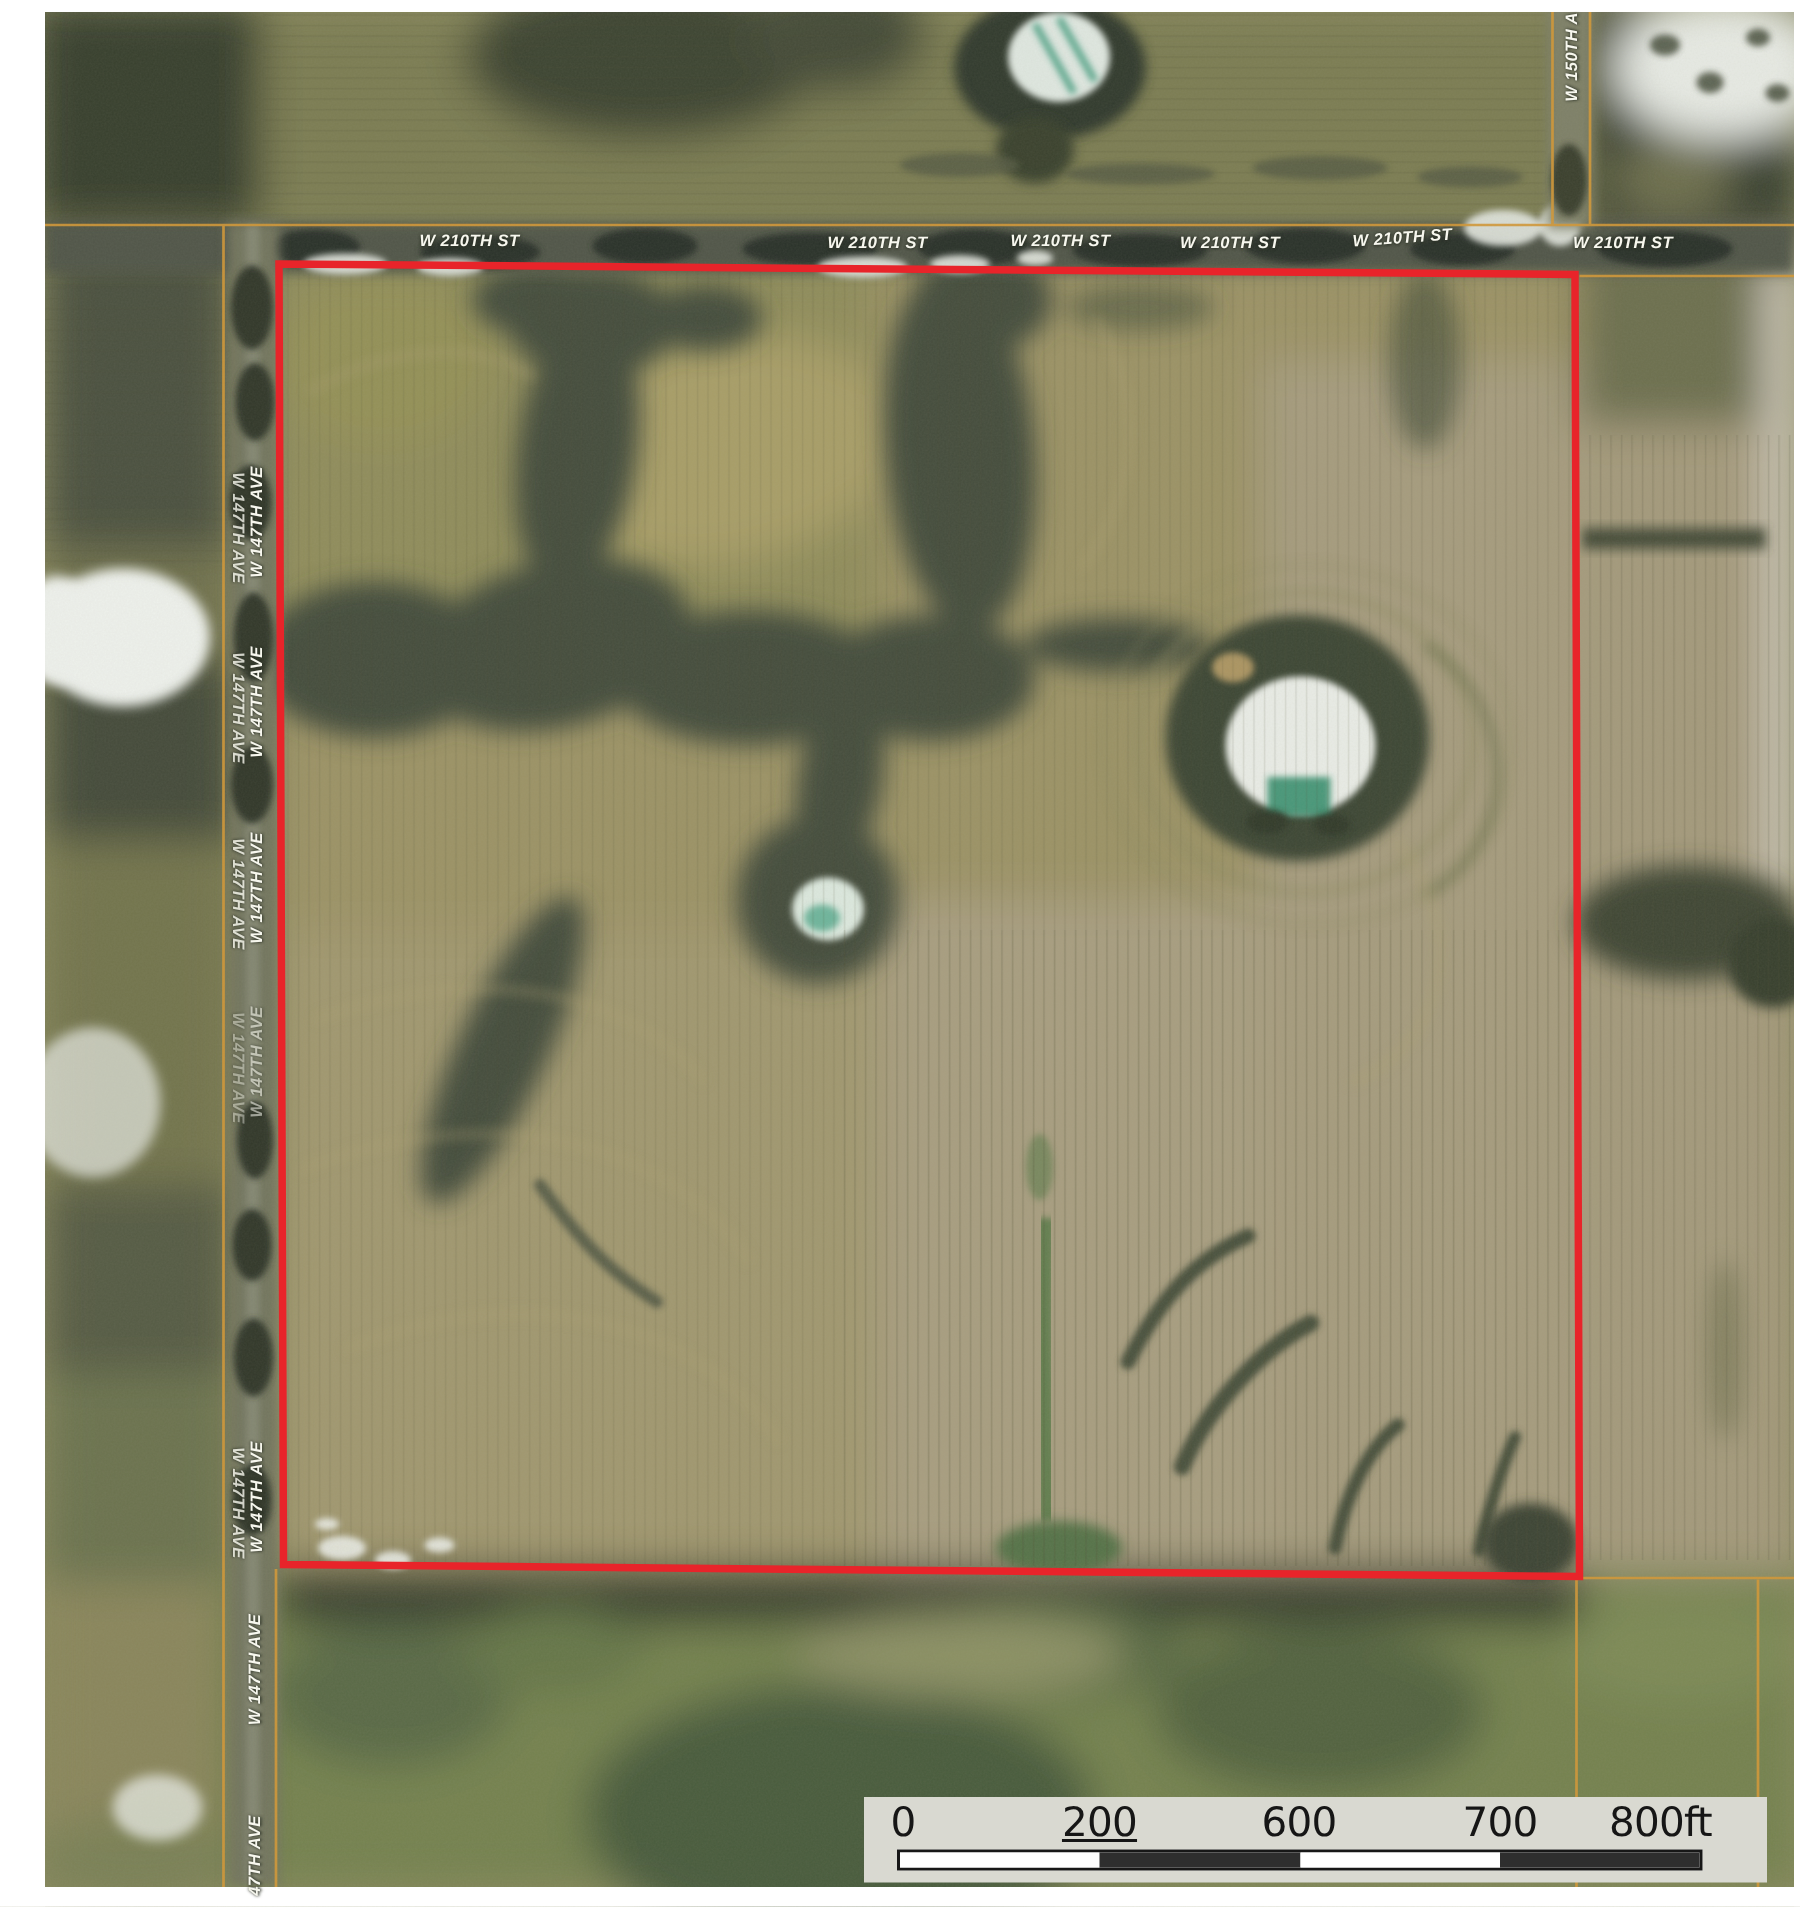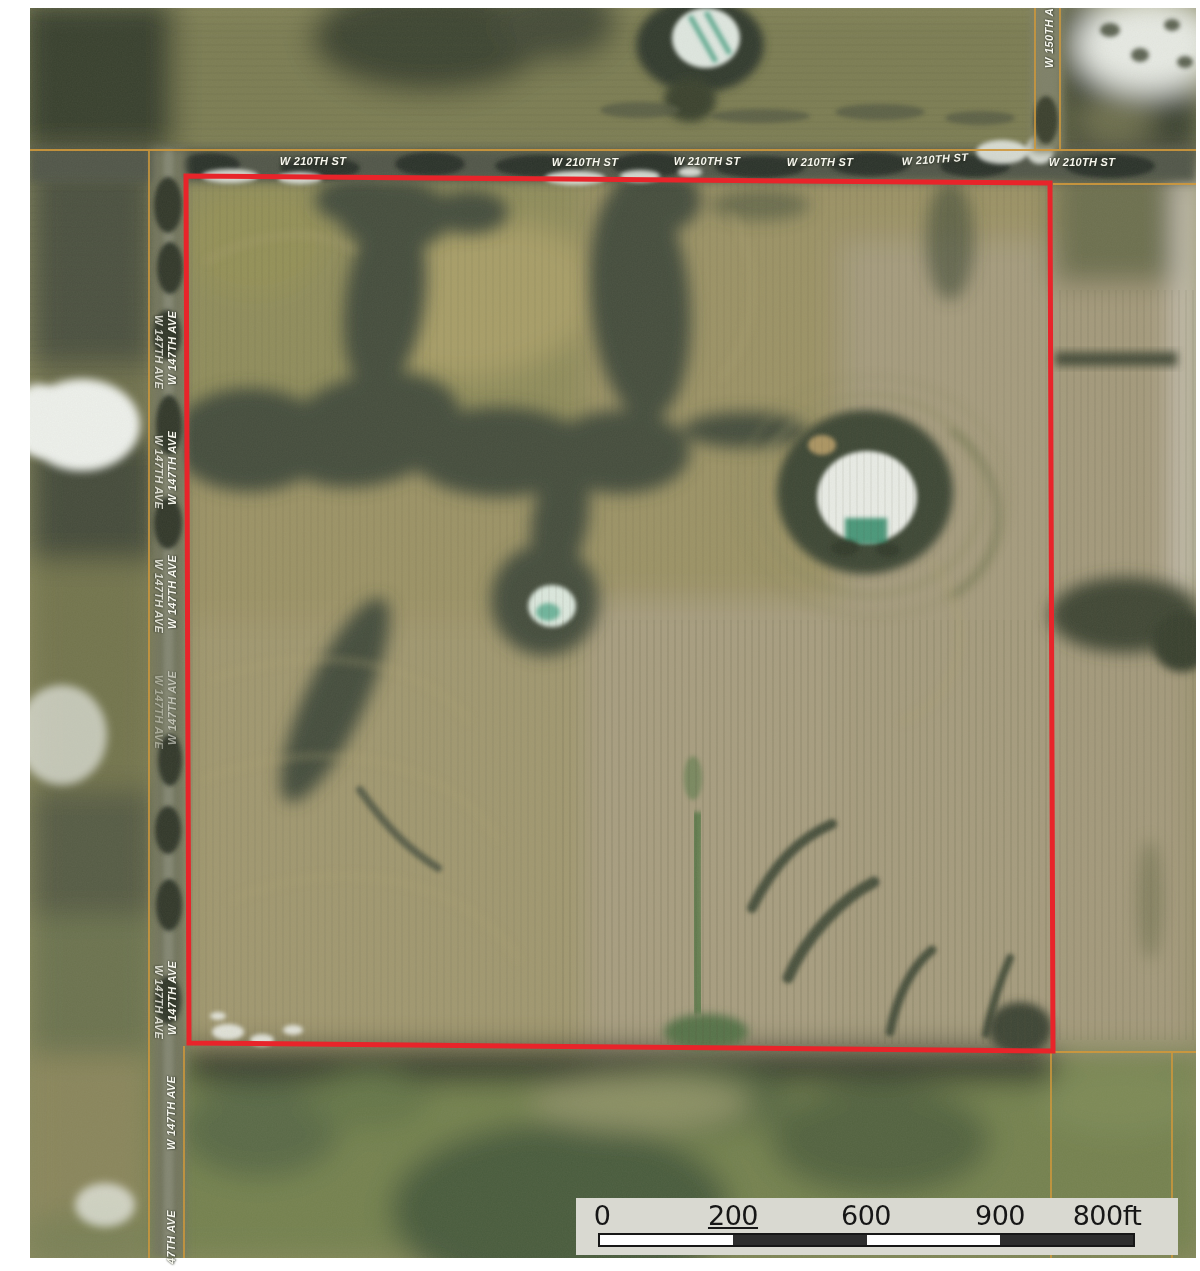--- a/index.html
+++ b/index.html
@@ -319,21 +319,21 @@
     </div>
 
   <div class="vwrap" style="left:1049px;top:38px;">
     <span class="lbl">W 150TH A</span>
     </div>
 
   <div class="scalebar" style="background-color: rgb(217, 217, 209);">
     <span class="num" style="left:26px;">0</span>
     <span class="num" style="left:157px;text-decoration:underline;">200</span>
     <span class="num" style="left:290px;">600</span>
-    <span class="num" style="left:424px;">900</span>
+    <span class="num" style="left:424px;">700</span>
     <span class="num" style="left:531px;">800ft</span>
     <div class="sbar">
       <div class="seg" style="background-color: rgb(255, 255, 255);"></div>
       <div class="seg" style="background-color: rgb(46, 46, 46);"></div>
       <div class="seg" style="background-color: rgb(255, 255, 255);"></div>
       <div class="seg" style="background-color: rgb(46, 46, 46);"></div>
     </div>
   </div>
 
 </div>

